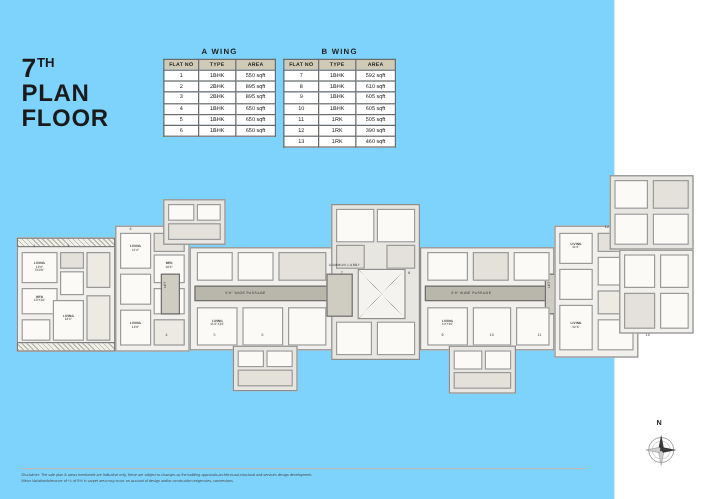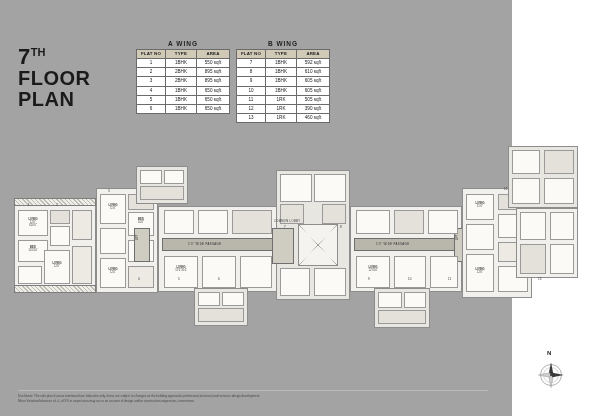--- a/index.html
+++ b/index.html
@@ -1,17 +1,17 @@
 <!DOCTYPE html>
 <html><head>
 <meta charset="utf-8">
 <style>
   html,body{margin:0;padding:0;background:#ffffff;}
   body{width:600px;height:416px;overflow:hidden;font-family:"Liberation Sans",sans-serif;}
-  #page{position:relative;width:512px;height:416px;background:#a3a3a3;}
+  #page{position:relative;width:512px;height:416px;background:#7dd3fc;}
 
   
   .title-block{position:absolute;left:18px;top:46px;width:110px;color:#1a1a1a;}
   .title-line{font-family:"Liberation Sans",sans-serif;font-weight:bold;letter-spacing:.5px;line-height:1.02;}
   .t1{font-size:22px;}
   .t1 .sup{font-size:11px;vertical-align:super;letter-spacing:0;}
   .t2{font-size:20px;}
   .t3{font-size:20px;}
 
   
@@ -58,22 +58,22 @@
 </style>
 </head>
 <body>
 
 <div id="page">
 
   <div class="title-block">
     <div class="title-line t1">
       <span>7</span><span class="sup">TH</span>
     </div>
+    <div class="title-line t3">PLAN</div>
     <div class="title-line t2">FLOOR</div>
-    <div class="title-line t3">PLAN</div>
   </div>
 
   <div class="tbl-wrap" style="left:136px;top:40px;">
     <div class="wing-title">A WING</div>
     <table class="area">
       <thead>
         <tr>
           <th class="col-flat">FLAT NO</th>
           <th class="col-type">TYPE</th>
           <th class="col-area">AREA</th>

